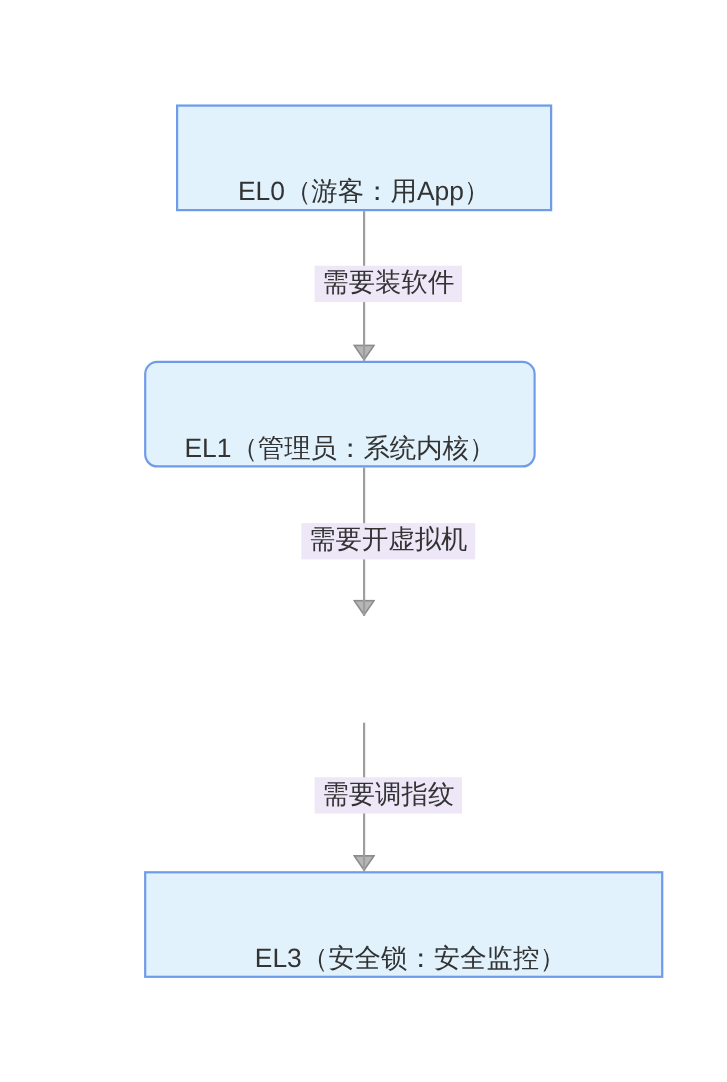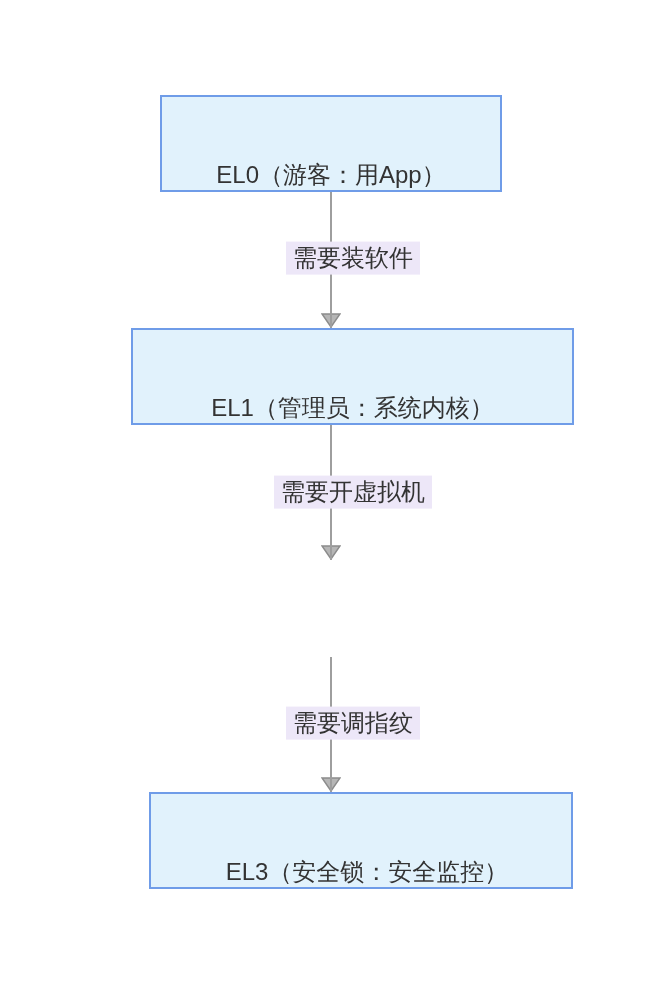--- a/index.html
+++ b/index.html
@@ -33,23 +33,23 @@
     display: flex;
     align-items: flex-end;
     justify-content: center;
     text-align: center;
     font-size: 24px;
     line-height: 1.3;
     color: var(--node-text);
     height: 97px;
   }
   .node-el0 { left: 160px; top: 95px;  width: 342px; }
-  .node-el1 { left: 131px; top: 328px; width: 443px; }
+  .node-el1 { left: 131px; top: 328px; width: 356px; border-radius: 12px; }
   .node-el2 { left: 96px;  top: 560px; width: 469px; }
-  .node-el3 { left: 149px; top: 792px; width: 424px; padding-left: 12px; }
+  .node-el3 { left: 131px; top: 792px; width: 472px; padding-left: 12px; }
 
   .edge-line {
     position: absolute;
     left: 330px;
     width: 2px;
     background: var(--edge-line);
     z-index: 2;
   }
   .edge-line-1 { top: 192px; height: 136px; }
   .edge-line-2 { top: 425px; height: 135px; }

